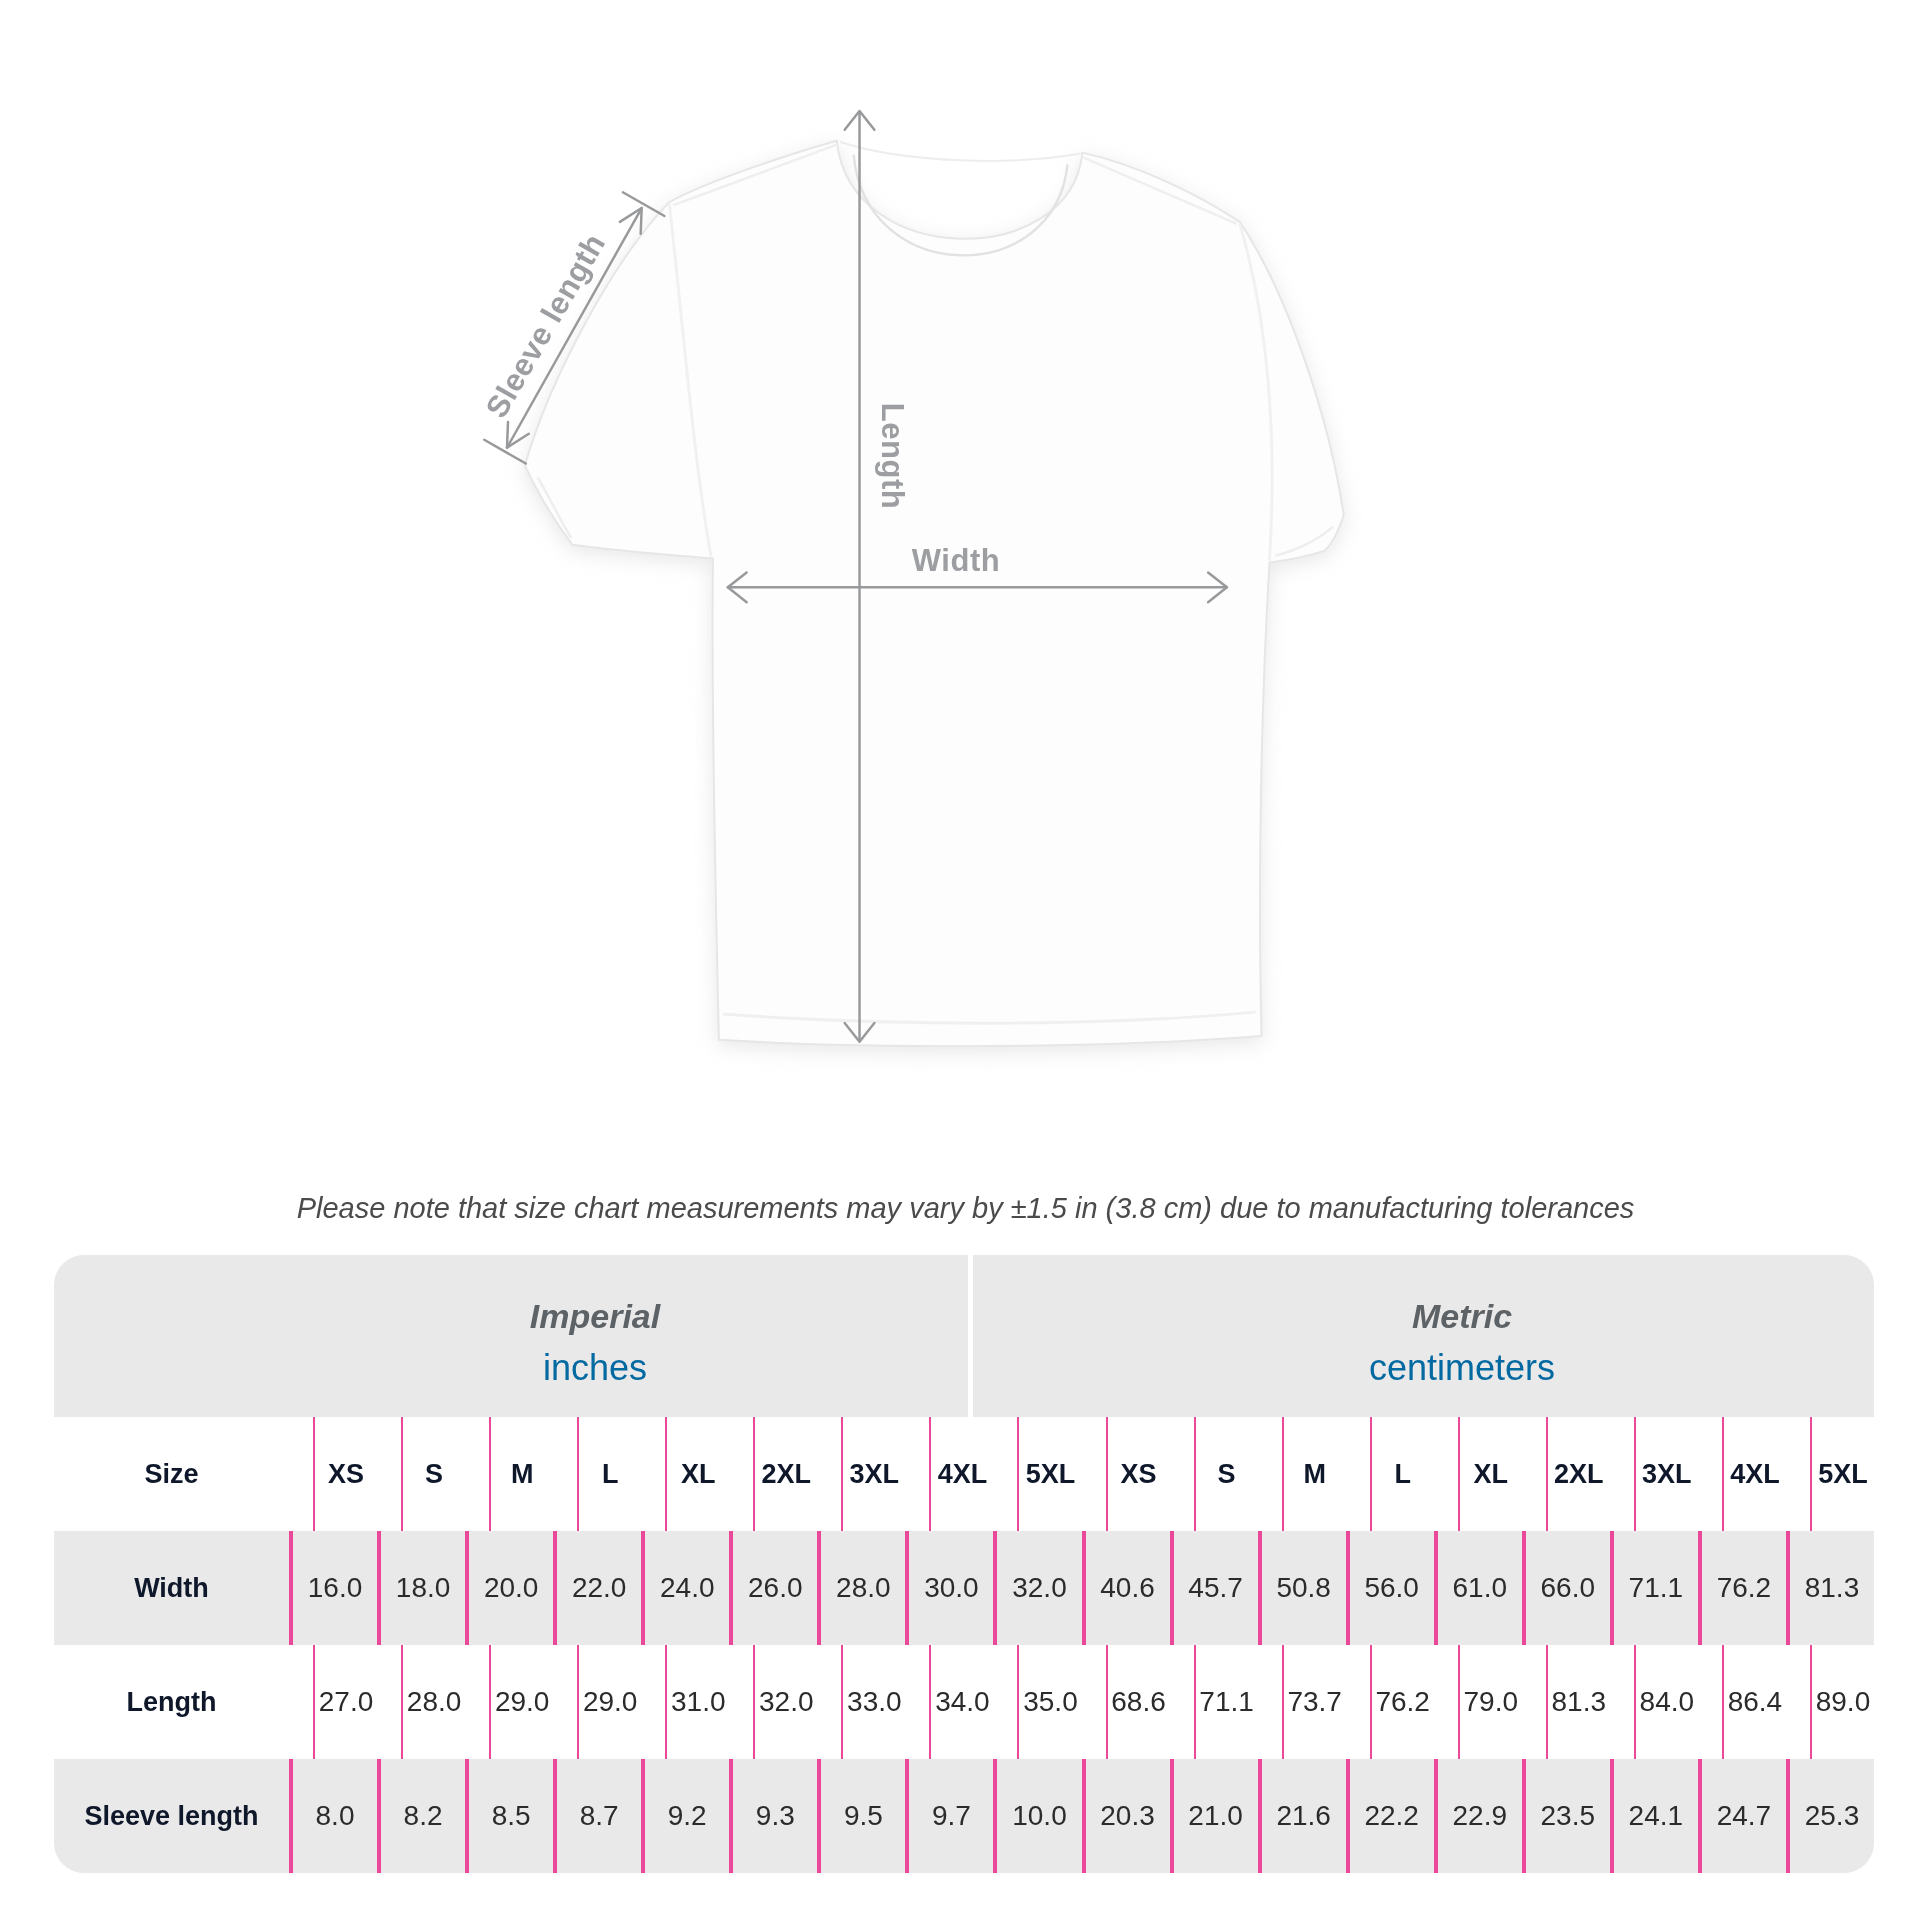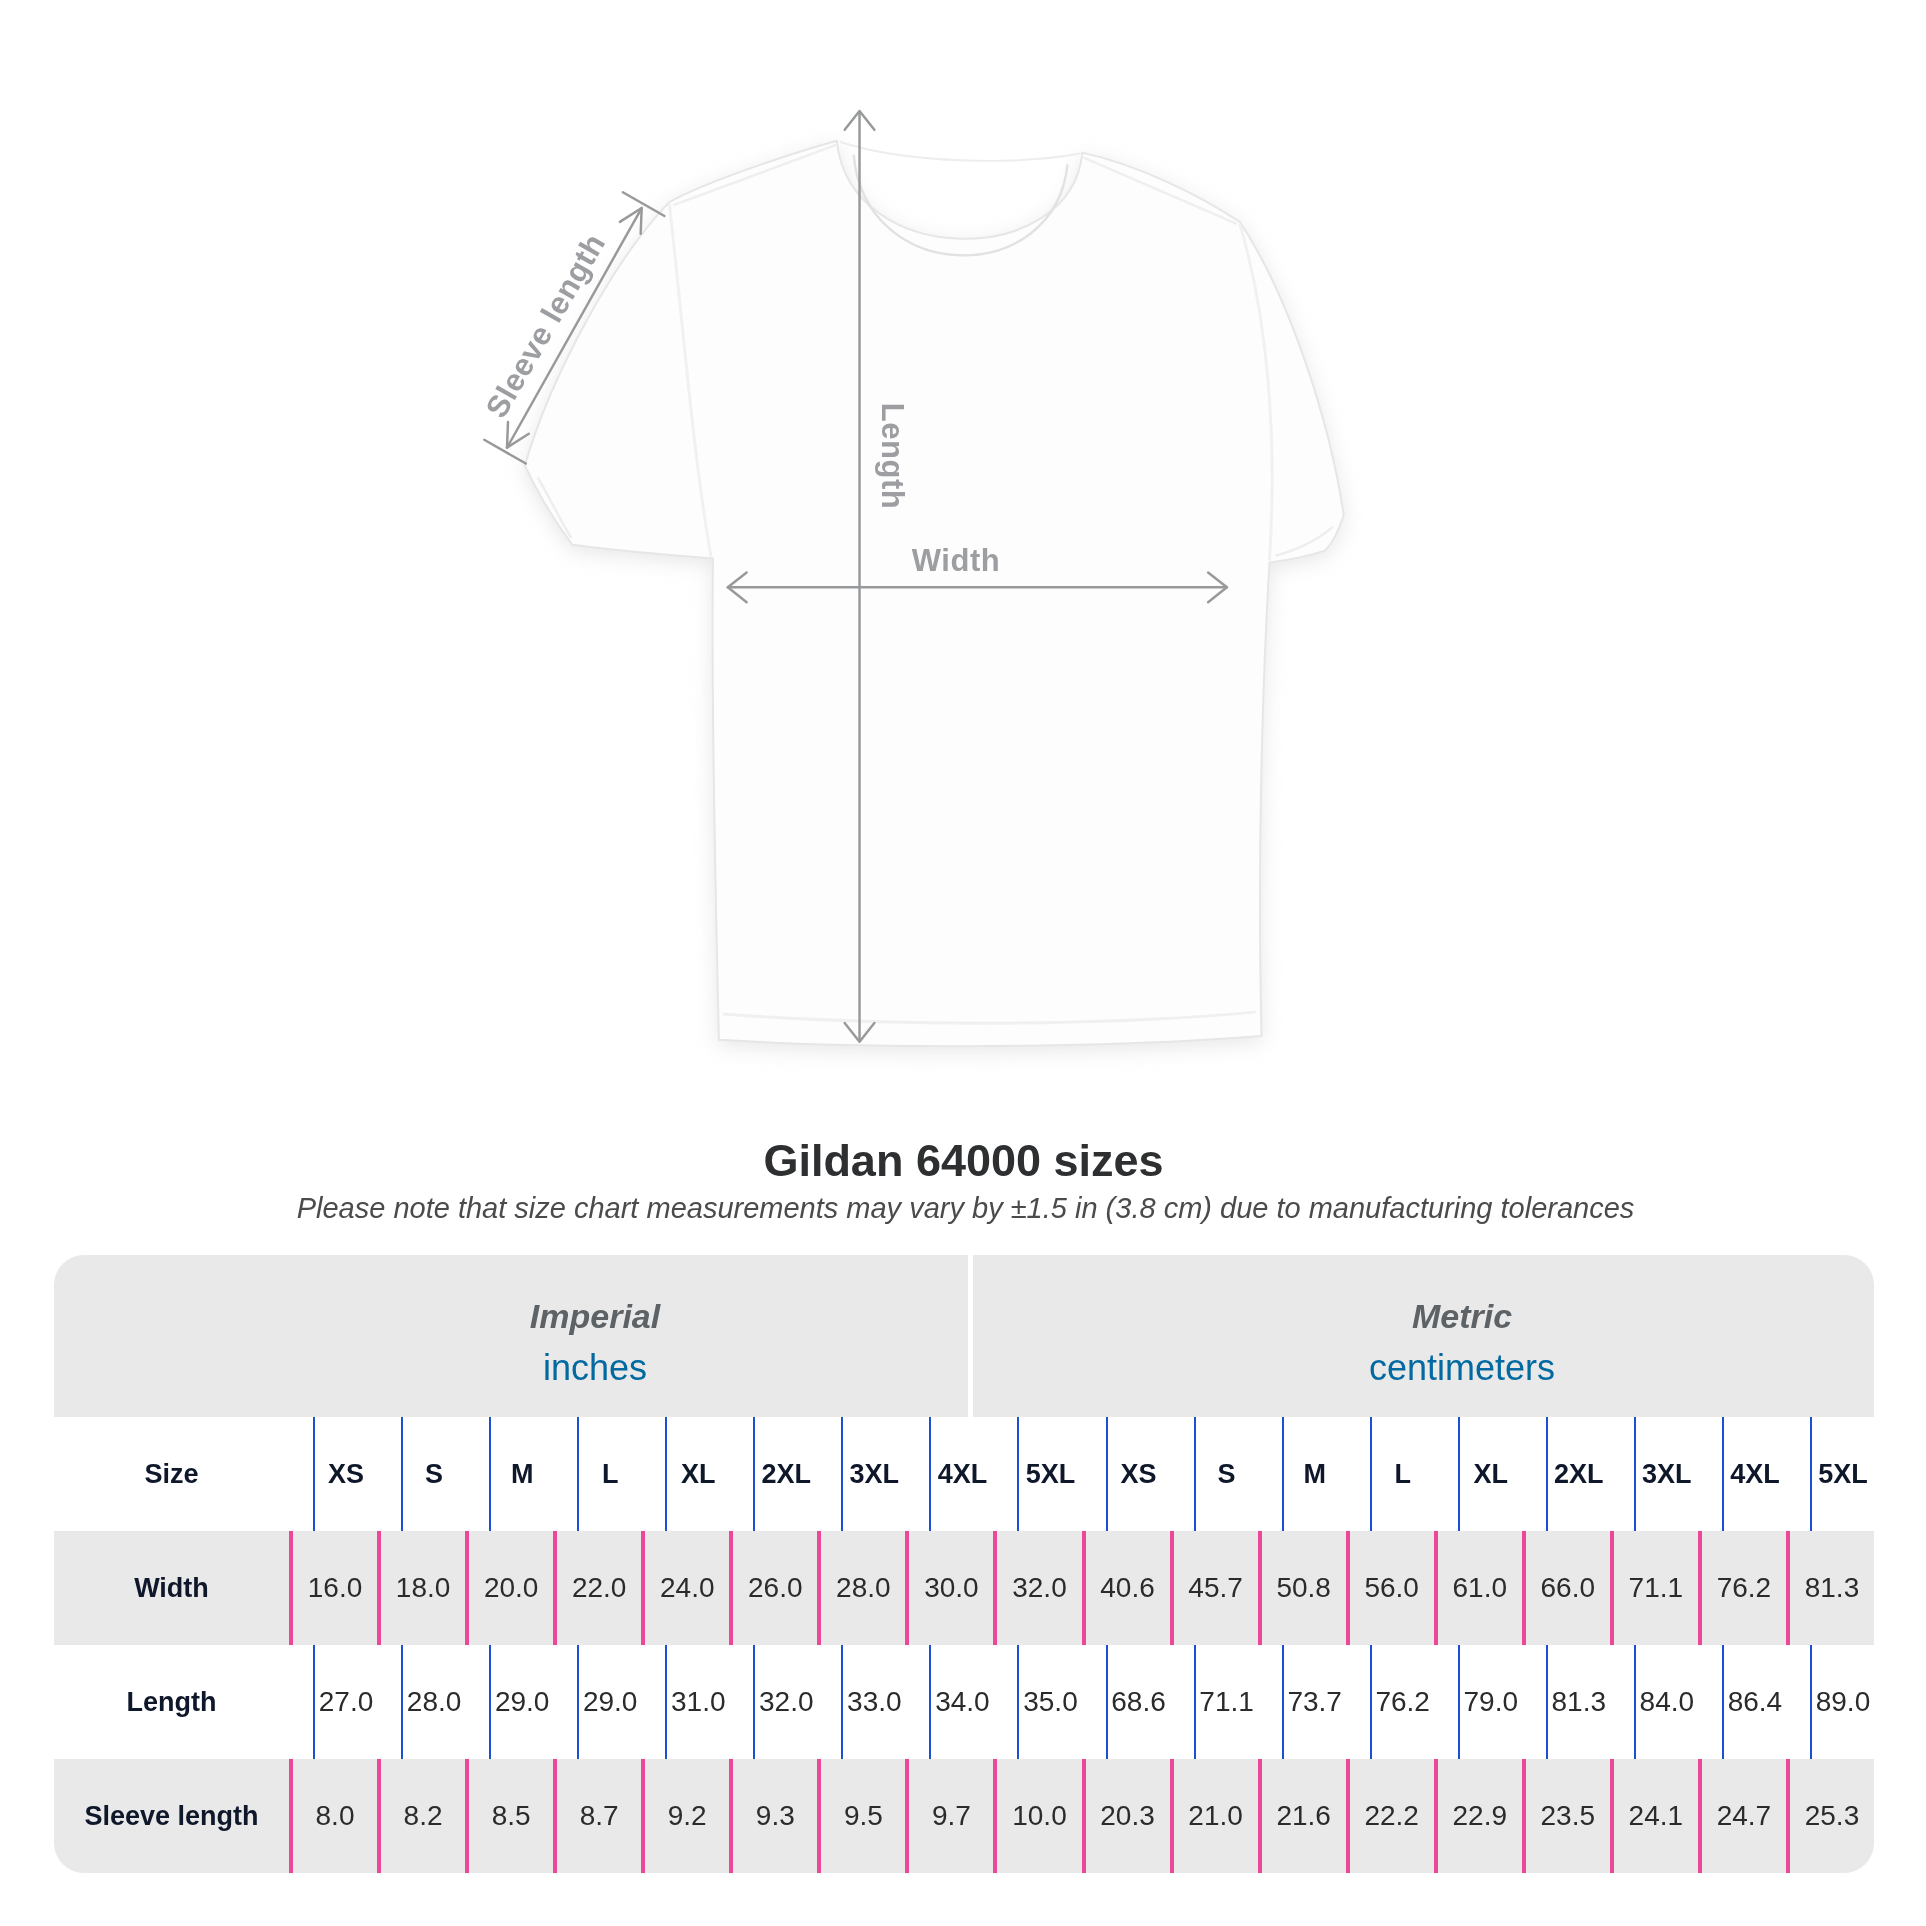--- a/index.html
+++ b/index.html
@@ -27,21 +27,21 @@
   .unit-metric{left:919px;width:901px;border-radius:0 30px 0 0;padding-left:77px;}
   .unit-name{font-style:italic;font-weight:bold;font-size:34px;line-height:42px;color:#5d6266;}
   .unit-sub{font-size:36px;line-height:34px;margin-top:14px;color:#0369a1;}
 
   .grid{position:absolute;left:0;top:162px;width:1820px;
         display:grid;grid-template-columns:235px repeat(18,1fr);}
   .c{height:114px;display:flex;align-items:center;justify-content:center;box-sizing:border-box;}
   .t-lbl{font-weight:bold;font-size:27px;color:#0f172a;}
   .t-num{font-size:28px;color:#2b2b2b;}
   .bg-g{background:#e9e9e9;}
-  .sep-w{border-left:2px solid #1d4ed8;margin-left:24px;}
+  .sep-w{border-left:2px solid #ec4899;margin-left:24px;}
   .sep-g{border-left:4px solid #ec4899;}
   .rad-bl{border-radius:0 0 0 30px;}
   .rad-br{border-radius:0 0 30px 0;}
 </style>
 </head>
 <body>
 
 <div class="page">
 
   <svg class="shirt-svg" width="1927" height="1238" viewBox="0 0 1946 1250">
@@ -103,21 +103,20 @@
         <line x1="629" y1="194" x2="671" y2="218"></line>
         <line x1="489" y1="444" x2="531" y2="468"></line>
       </g>
     </g>
   </svg>
 
   <div class="anno anno-sleeve">Sleeve length</div>
   <div class="anno anno-length">Length</div>
   <div class="anno anno-width">Width</div>
 
-  <div class="title">Gildan 64000 sizes</div>
   <div class="subtitle">Please note that size chart measurements may vary by ±1.5 in (3.8 cm) due to manufacturing tolerances</div>
 
   <div class="size-table">
     <div class="unit-box unit-imperial">
       <div class="unit-name">Imperial</div>
       <div class="unit-sub">inches</div>
     </div>
     <div class="unit-box unit-metric">
       <div class="unit-name">Metric</div>
       <div class="unit-sub">centimeters</div>

